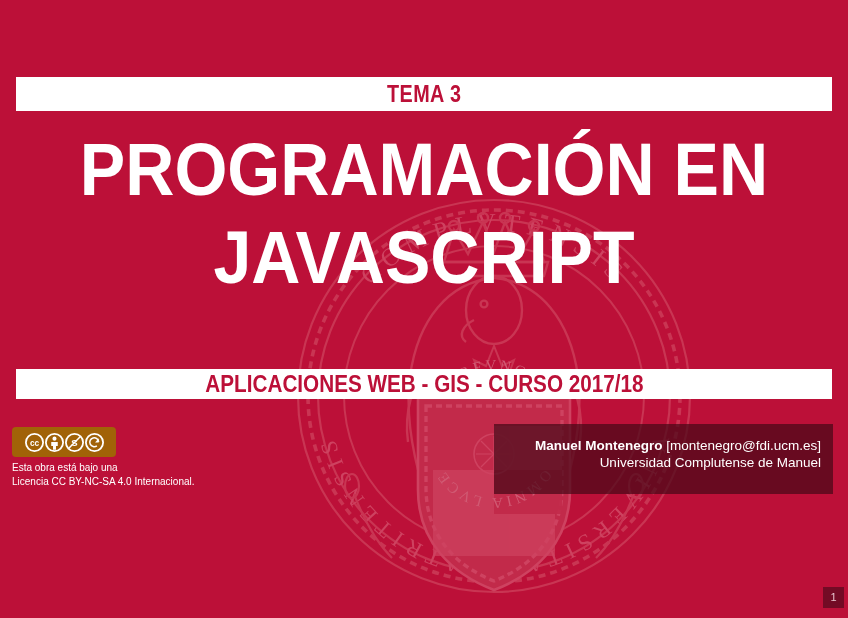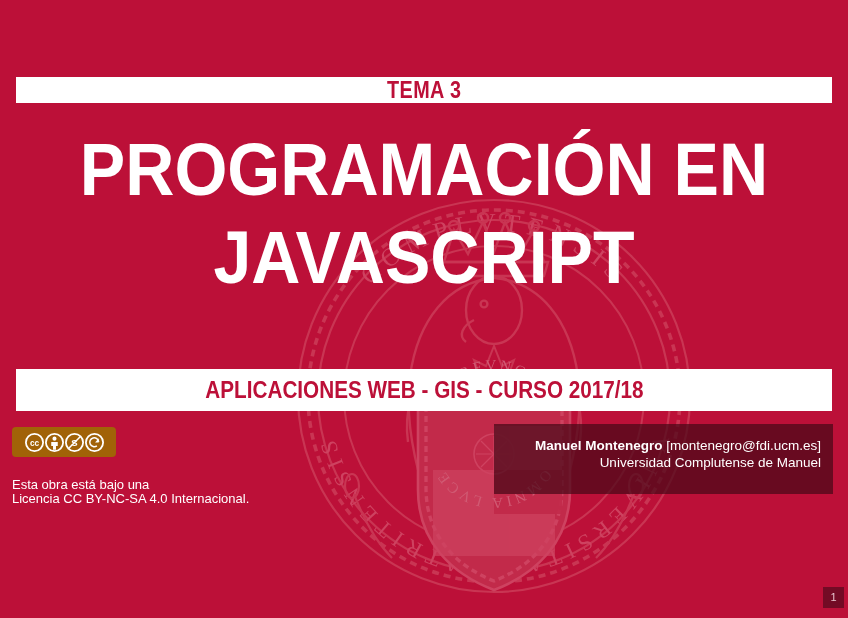--- a/index.html
+++ b/index.html
@@ -29,21 +29,21 @@
     opacity: 1;
     pointer-events: none;
   }
 
   
   #tema-bar {
     position: absolute;
     left: 16px;
     top: 77px;
     width: 816px;
-    height: 26px;
+    height: 34px;
     background: #ffffff;
     display: flex;
     align-items: center;
     justify-content: center;
   }
   #tema-bar-label {
     color: #BC1038;
     font-size: 23px;
     font-weight: bold;
     letter-spacing: 0.5px;
@@ -69,21 +69,21 @@
     display: block;
     white-space: nowrap;
   }
 
   
   #subtitle-bar {
     position: absolute;
     left: 16px;
     top: 369px;
     width: 816px;
-    height: 42px;
+    height: 30px;
     background: #ffffff;
     display: flex;
     align-items: center;
     justify-content: center;
   }
   #subtitle-bar-label {
     color: #BC1038;
     font-size: 23px;
     font-weight: bold;
     white-space: nowrap;
@@ -108,23 +108,23 @@
     box-sizing: border-box;
     justify-content: center;
   }
   #cc-badge .cc-icon {
     width: 19px;
     height: 19px;
     margin: 0 0.5px;
     flex: 0 0 auto;
   }
   #license-text {
-    margin-top: 21px;
+    margin-top: 4px;
     color: #ffffff;
-    font-size: 13px;
+    font-size: 10px;
     line-height: 14px;
     white-space: pre-line;
   }
 
   
   #author-box {
     position: absolute;
     left: 494px;
     top: 424px;
     width: 339px;

